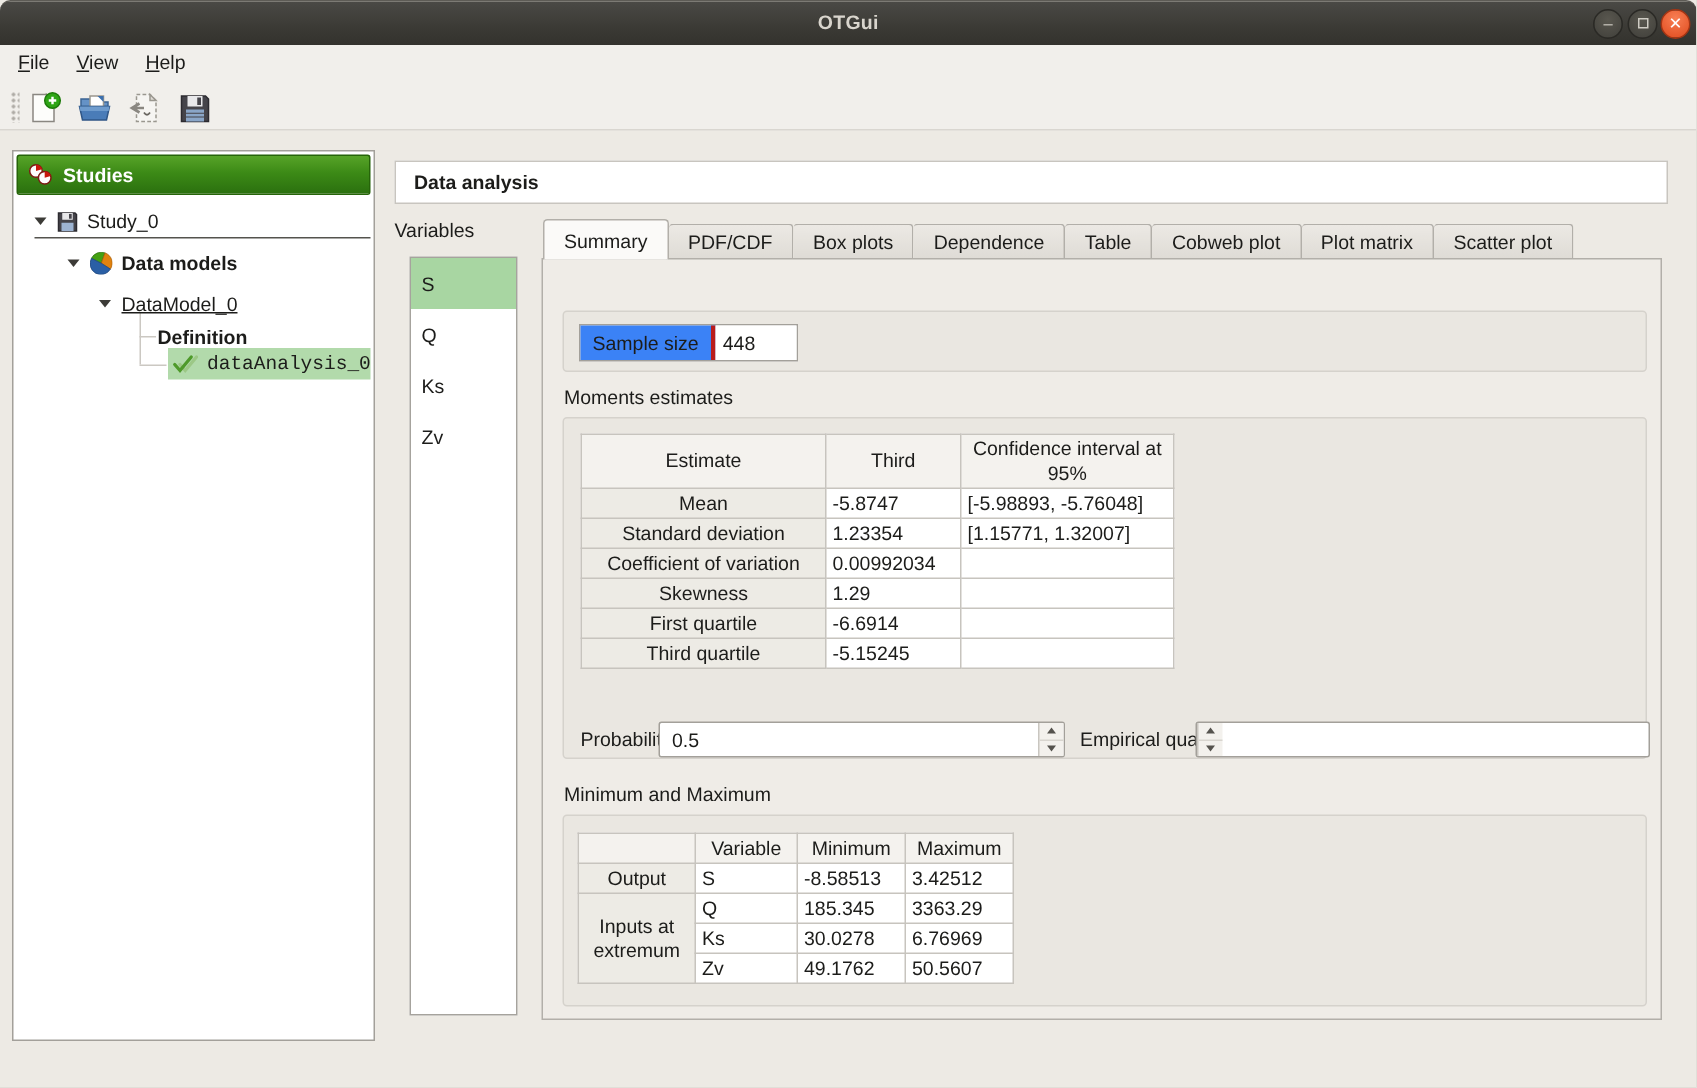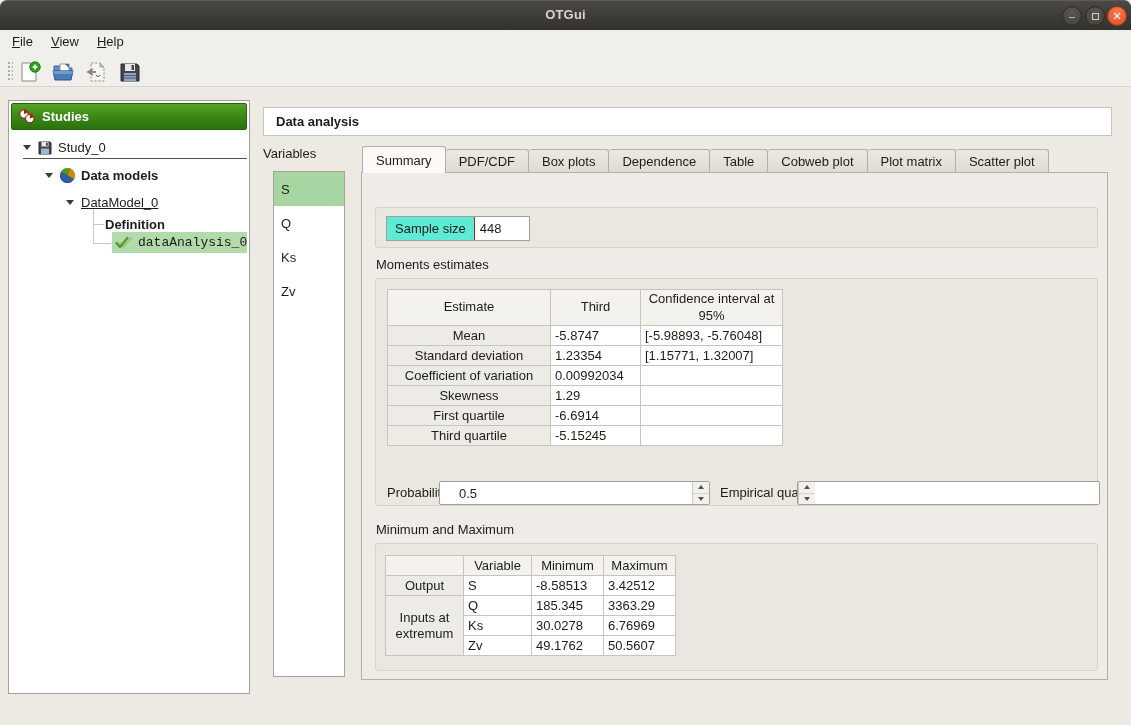--- a/index.html
+++ b/index.html
@@ -85,22 +85,22 @@
   #gb-sample { left:13px; top:34px; width:723px; height:41px; }
   #gb-moments { left:13px; top:105px; width:723px; height:228px; }
   #gb-minmax { left:13px; top:370px; width:723px; height:128px; }
   .section-label { position:absolute; left:14px; }
   #moments-title { top:84px;text-align:center; }
   #minmax-title { top:349px; }
 
   
   #sample-widget { position:absolute; left:10px; top:8px; height:25px; display:flex;
     border:1px solid #a3a09a; background:#fff; }
-  #sample-widget .cell-label { background:#5eead4; padding:0 8px; display:flex; align-items:center;
-    border-right:1px solid #b91c1c; }
+  #sample-widget .cell-label { background:#3b82f6; padding:0 8px; display:flex; align-items:center;
+    border-right:3px solid #b91c1c; }
   #sample-widget .cell-value { width:54px; display:flex; align-items:center; padding-left:5px; background:#fff; }
 
   
   table.qt { border-collapse:collapse; background:#fff; }
   table.qt td, table.qt th { border:1px solid #c7c4be; font-weight:normal; font-size:13px;
     padding:0 4px; height:20px; }
   table.qt th { background:#f4f2ee; text-align:center; }
   #moments-table { position:absolute; left:11px; top:10px; }
   #moments-table th { height:36px; line-height:1.25; }
   #moments-table .col-est { width:163px; }
@@ -118,21 +118,21 @@
   #minmax-table td { background:#fff; }
 
   
   #prob-row { position:absolute; left:0; top:202px; width:723px; height:24px; }
   #prob-label { position:absolute; left:11px; top:4px; }
   #eq-label { position:absolute; left:344px; top:4px; }
   .spinbox { position:absolute; top:0; height:24px; background:#fff; border:1px solid #a3a09a;
     border-radius:2px; display:flex; }
   #spin-prob { left:63px; width:271px; }
   #spin-eq { left:421px; width:303px; }
-  .spinbox input { flex:1; border:none; outline:none; background:transparent; padding:0 19px;
+  .spinbox input { flex:1; border:none; outline:none; background:transparent; padding:0 8px;
     font:13px "Liberation Sans","DejaVu Sans",sans-serif; color:#1c1c1a; }
   .spin-buttons { width:17px; border-left:1px solid #c9c6c0; display:flex; flex-direction:column; background:#f3f1ed; }
   .spin-up, .spin-down { flex:1; display:flex; align-items:center; justify-content:center; cursor:default; }
   .spin-up { border-bottom:1px solid #d8d5cf; }
   .tri-up { width:0; height:0; border-left:3.5px solid transparent; border-right:3.5px solid transparent;
     border-bottom:4.5px solid #55534e; }
   .tri-down { width:0; height:0; border-left:3.5px solid transparent; border-right:3.5px solid transparent;
     border-top:4.5px solid #55534e; }
 </style>
 </head>

